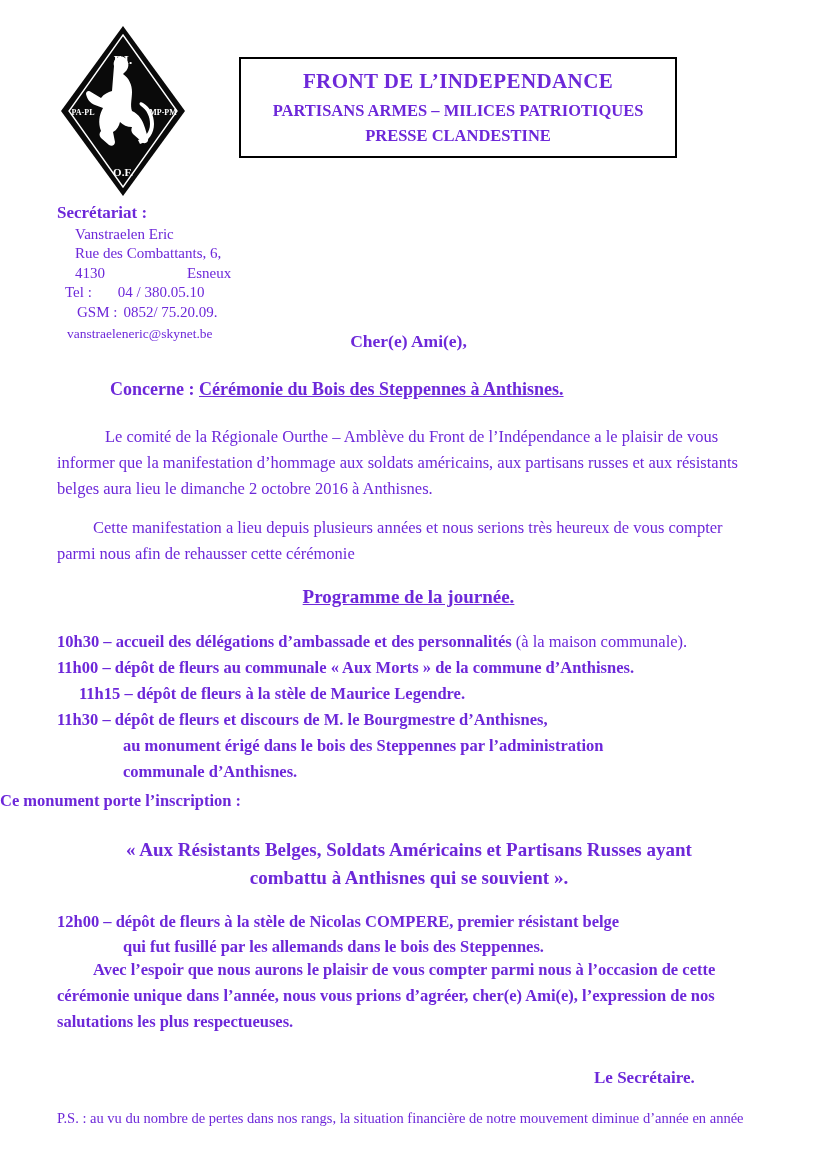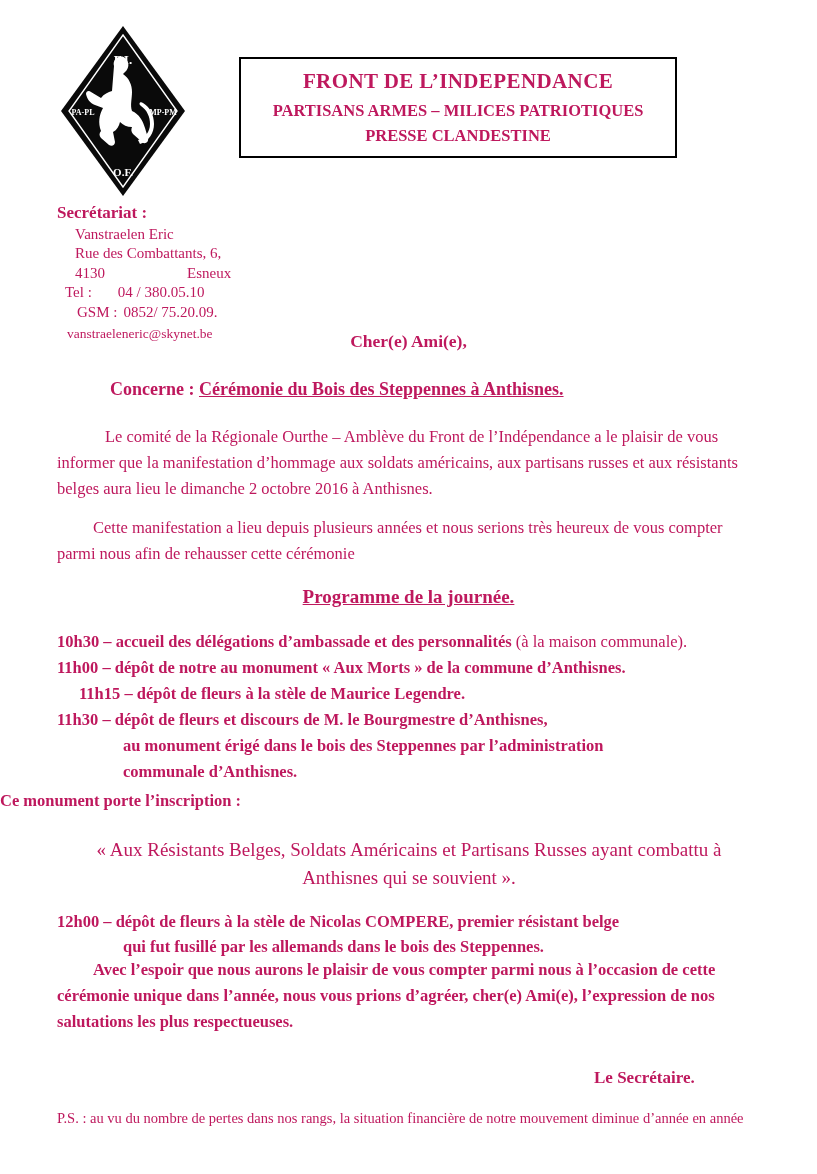--- a/index.html
+++ b/index.html
@@ -1,21 +1,21 @@
 <!DOCTYPE html>
 <html><head>
 <meta charset="utf-8">
 <style>
   html, body { margin: 0; padding: 0; background: #ffffff; }
   .page {
     position: relative;
     width: 817px;
     height: 1174px;
     background: #ffffff;
-    color: #be185d;
+    color: #6d28d9;
     font-family: "Liberation Serif", "DejaVu Serif", serif;
     overflow: hidden;
   }
   
   .logo { position: absolute; left: 58px; top: 24px; width: 130px; height: 174px; }
   .logo svg text { font-family: "Liberation Serif", serif; fill: #fff; font-weight: bold; }
 
   
   .header-box {
     position: absolute; left: 239px; top: 57px; width: 438px;
@@ -45,21 +45,21 @@
   .para2 { position: absolute; top: 515px; left: 57px; width: 702px; font-size: 16.5px; line-height: 26px; text-indent: 36px; }
 
   .prog-title { position: absolute; top: 586px; left: 0; width: 100%; text-align: center; font-size: 19px; font-weight: bold; text-decoration: underline; }
 
   .program { position: absolute; top: 629px; left: 57px; width: 748px; font-size: 16.5px; font-weight: bold; line-height: 26px; }
   .program .normal { font-weight: normal; }
   .ind1 { padding-left: 22px; }
   .ind2 { padding-left: 66px; }
 
   .inscription-intro { position: absolute; top: 791px; left: 0; width: 100%; text-align: left; font-size: 16.5px; font-weight: bold; }
-  .inscription { position: absolute; top: 836px; left: 88px; width: 642px; text-align: center; font-size: 19px; font-weight: normal; line-height: 28px; }
+  .inscription { position: absolute; top: 836px; left: 88px; width: 642px; text-align: center; font-size: 19px; font-weight: bold; line-height: 28px; }
 
   .prog12 { position: absolute; top: 909px; left: 57px; width: 748px; font-size: 16.5px; font-weight: bold; line-height: 25px; }
 
   .closing { position: absolute; top: 957px; left: 57px; width: 702px; font-size: 16.5px; font-weight: bold; line-height: 26px; text-indent: 36px; }
 
   .signature { position: absolute; top: 1068px; left: 594px; font-size: 17px; font-weight: bold; }
 
   .ps { position: absolute; top: 1110px; left: 57px; width: 732px; font-size: 14.5px; }
 </style>
 </head>
@@ -122,21 +122,21 @@
     <span>Concerne : </span><span class="subject">Cérémonie du Bois des Steppennes à Anthisnes.</span>
   </div>
 
   <div class="para1">Le comité de la Régionale Ourthe – Amblève du Front de l’Indépendance a le plaisir de vous informer que la manifestation d’hommage aux soldats américains, aux partisans russes et aux résistants belges aura lieu le dimanche 2 octobre 2016 à Anthisnes.</div>
   <div class="para2">Cette manifestation a lieu depuis plusieurs années et nous serions très heureux de vous compter parmi nous afin de rehausser cette cérémonie</div>
 
   <div class="prog-title">Programme de la journée.</div>
 
   <div class="program">
     <div><span>10h30 – accueil des délégations d’ambassade et des personnalités </span><span class="normal">(à la maison communale).</span></div>
-    <div>11h00 – dépôt de notre au monument « Aux Morts » de la commune d’Anthisnes.</div>
+    <div>11h00 – dépôt de fleurs au communale « Aux Morts » de la commune d’Anthisnes.</div>
     <div class="ind1">11h15 – dépôt de fleurs à la stèle de Maurice Legendre.</div>
     <div>11h30 – dépôt de fleurs et discours de M. le Bourgmestre d’Anthisnes,</div>
     <div class="ind2">au monument érigé dans le bois des Steppennes par l’administration</div>
     <div class="ind2">communale d’Anthisnes.</div>
   </div>
 
   <div class="inscription-intro">Ce monument porte l’inscription :</div>
 
   <div class="inscription">« Aux Résistants Belges, Soldats Américains et Partisans Russes ayant combattu à Anthisnes qui se souvient ».</div>
 

